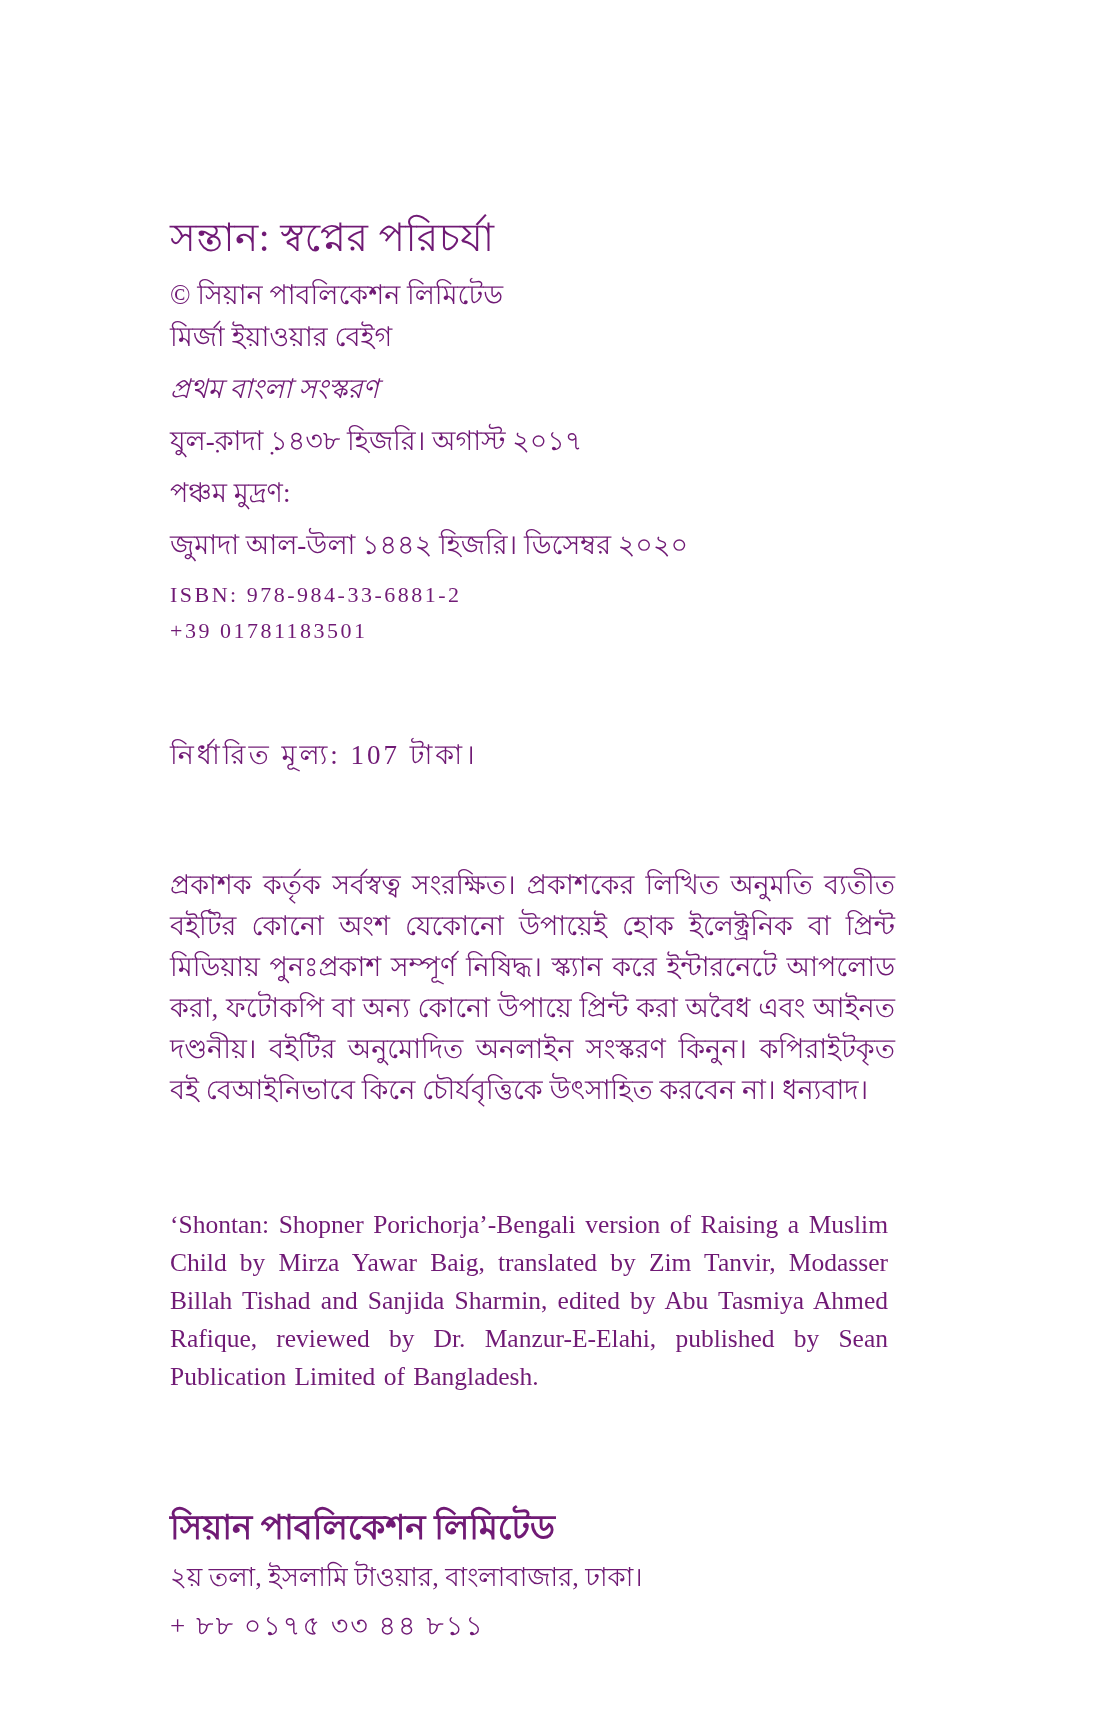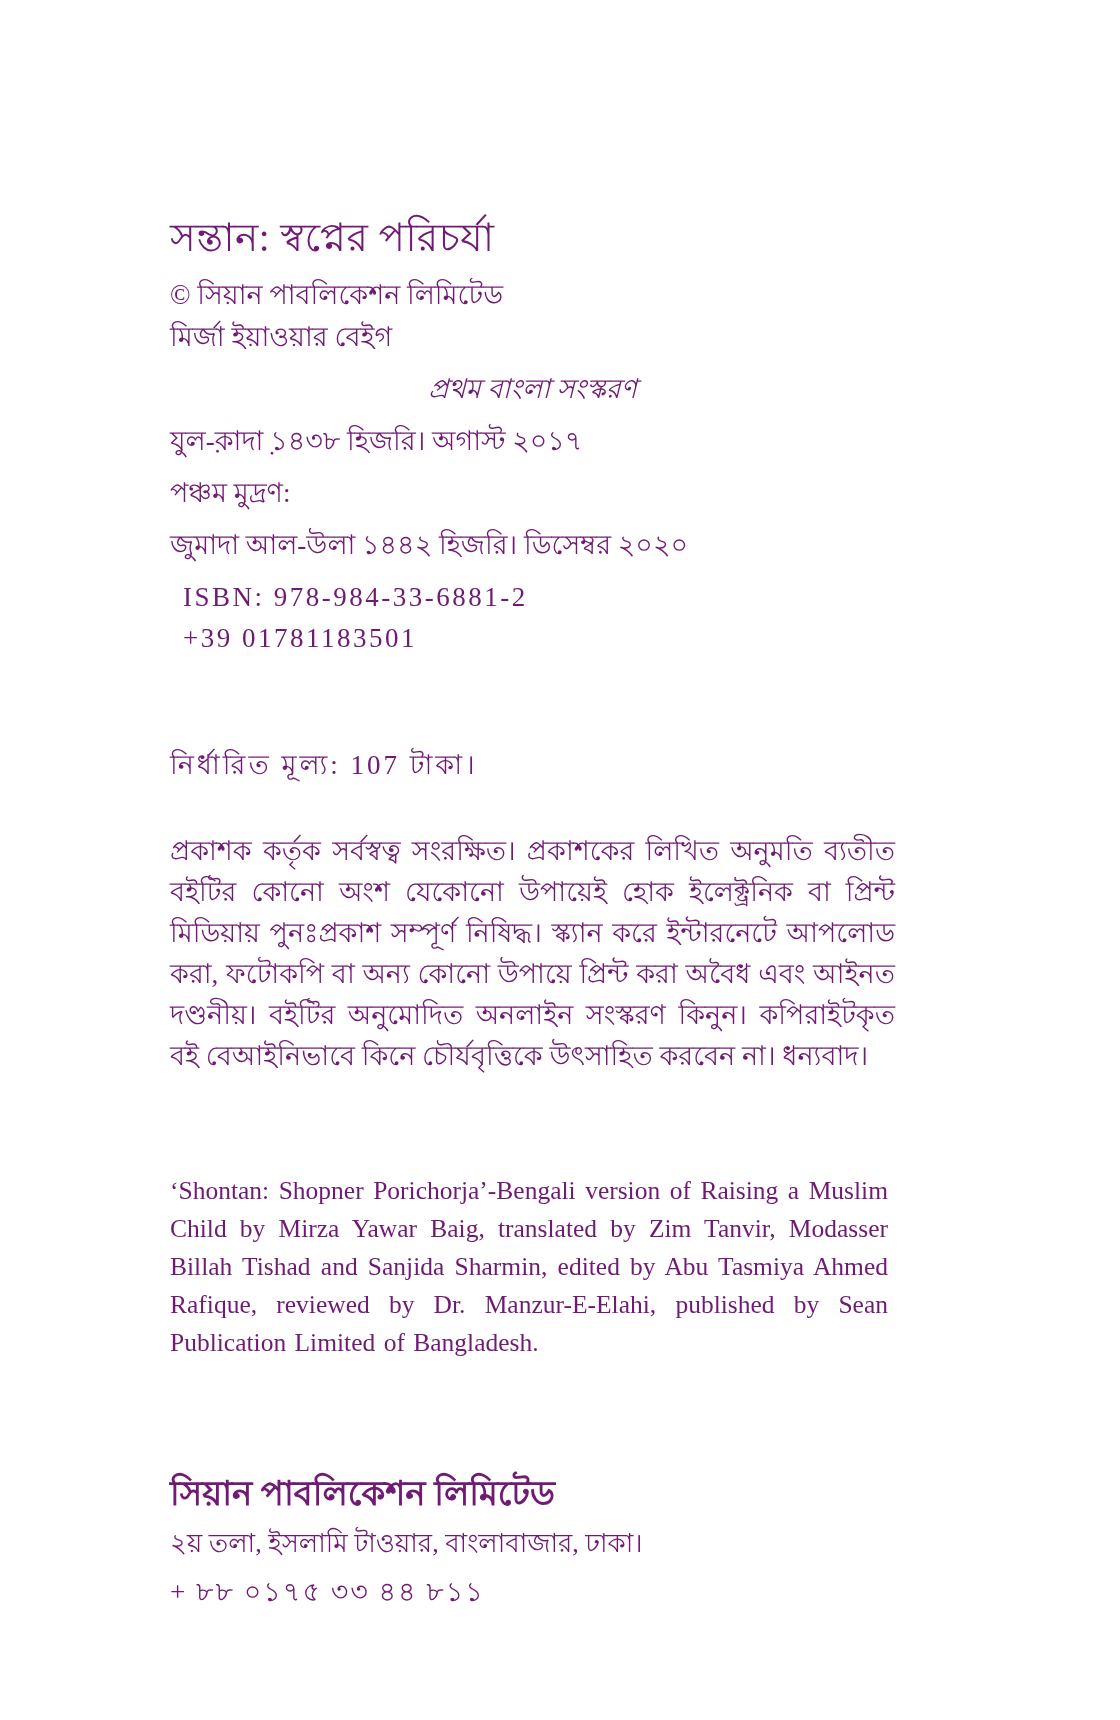--- a/index.html
+++ b/index.html
@@ -29,41 +29,40 @@
     line-height: 1;
     margin-bottom: 15px;
     white-space: nowrap;
   }
   .book-title {
     font-size: 39px;
     line-height: 1;
     margin-bottom: 24px;
     letter-spacing: 0.5px;
   }
-  .italic { font-style: italic; text-align: center; }
+  .italic { font-style: italic; }
   .latin-line {
-    font-size: 27px;
+    font-size: 22px;
     letter-spacing: 2.5px;
     margin-bottom: 14px;
-    margin-left: 13px;
   }
   .gap-small { margin-top: 25px; }
   .price-line {
     margin-top: 100px;
     letter-spacing: 3px;
     font-size: 27px;
   }
   .para {
     text-align: justify;
     white-space: normal;
     font-size: 27px;
     line-height: 41px;
   }
   .copyright-para {
-    margin-top: 52px;
+    margin-top: 96px;
     width: 725px;
   }
   .english-para {
     margin-top: 95px;
     width: 718px;
     font-size: 25.5px;
     line-height: 38px;
     word-spacing: 2px;
   }
   .publisher-block {

